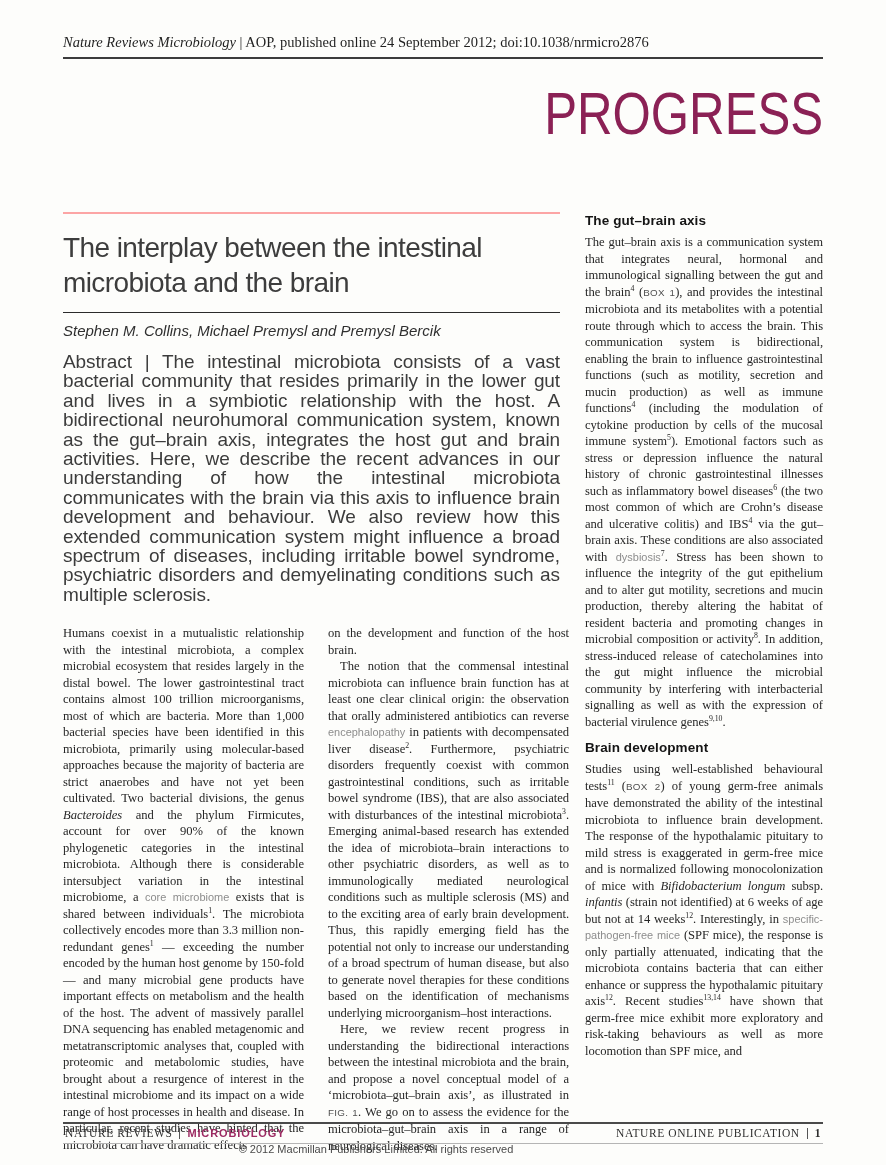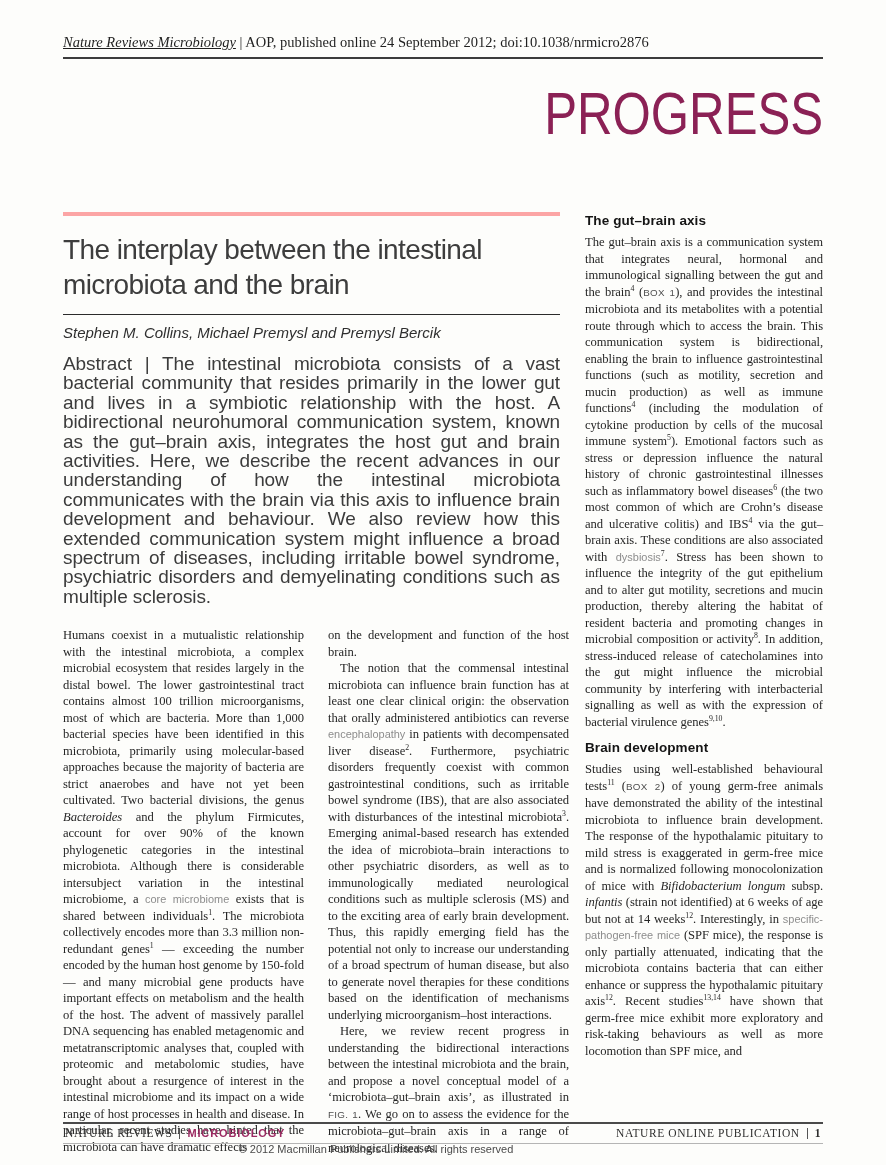--- a/index.html
+++ b/index.html
@@ -4,35 +4,35 @@
 <style>
   * { margin: 0; padding: 0; box-sizing: border-box; }
   html, body { width: 886px; height: 1165px; }
   body { background: #fdfdfb; font-family: "Liberation Serif", serif; color: #2a2a2a; }
   .page { position: relative; width: 886px; height: 1165px; overflow: hidden; }
 
   
   .header { position: absolute; left: 63px; width: 760px; top: 34px;
             border-bottom: 2px solid #3c3c3c; padding-bottom: 6px;
             font-size: 14.5px; color: #1f1f1f; }
-  .header .journal-name { font-style: italic; text-decoration: underline; }
+  .header .journal-name { font-style: italic; }
 
   
   .progress-banner { position: absolute; right: 63px; top: 84px;
                      font-family: "Liberation Sans", sans-serif;
                      font-size: 60px; line-height: 60px; font-weight: 400;
                      color: #8b2155; transform: scaleX(0.82);
                      transform-origin: 100% 50%; white-space: nowrap; }
 
   
   .content { position: absolute; left: 63px; top: 212px; width: 760px;
              display: flex; gap: 25px; }
   .left-block { width: 497px; flex: 0 0 497px; }
 
-  .title-block { border-top: 4px solid #fca5a5; padding-top: 16px; }
+  .title-block { border-top: 2px solid #fca5a5; padding-top: 16px; }
   .article-title { font-family: "Liberation Sans", sans-serif; font-weight: 400;
                    font-size: 28px; line-height: 35px; letter-spacing: -0.6px;
                    color: #3d3d3d; }
   .title-rule { border-bottom: 1.5px solid #2b2b2b; margin-top: 12px; }
   .authors { font-family: "Liberation Sans", sans-serif; font-style: italic;
              font-size: 15px; color: #2f2f2f; margin-top: 9px; }
   .abstract { font-family: "Liberation Sans", sans-serif; font-size: 19px;
               line-height: 19.4px; letter-spacing: -0.1px; color: #3c3c3c;
               text-align: justify; margin-top: 13px; }
 

